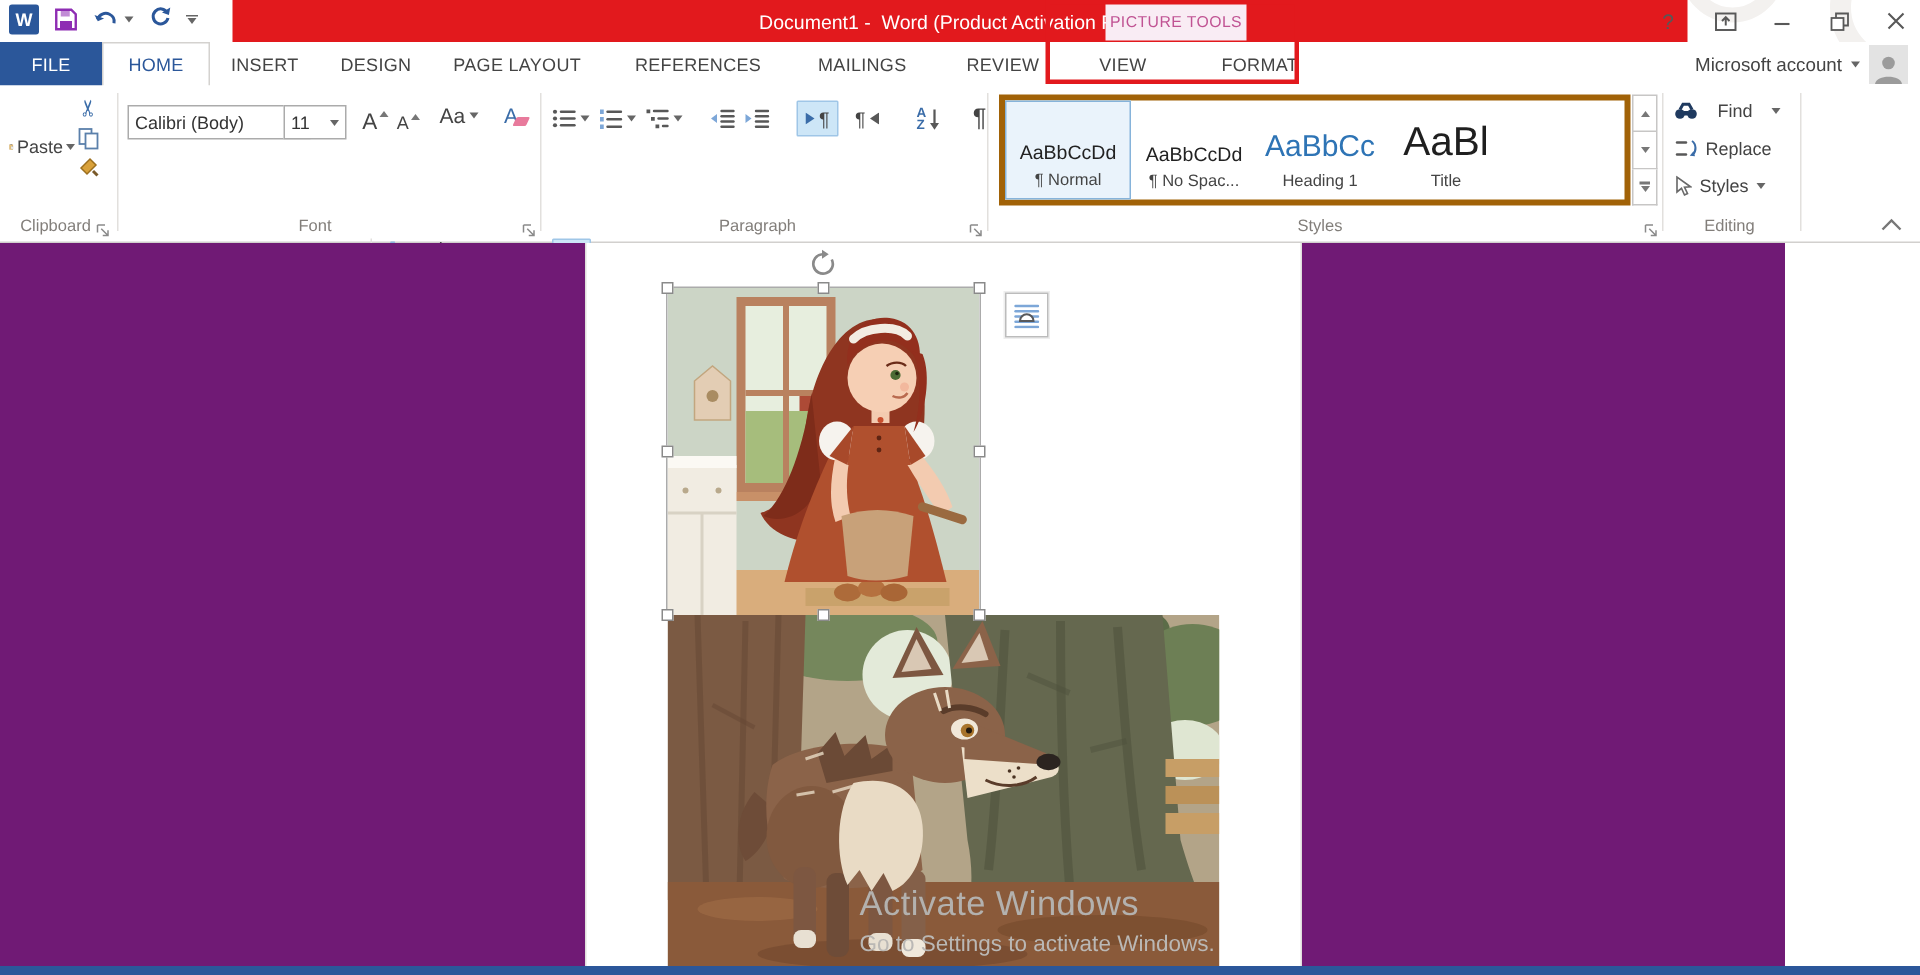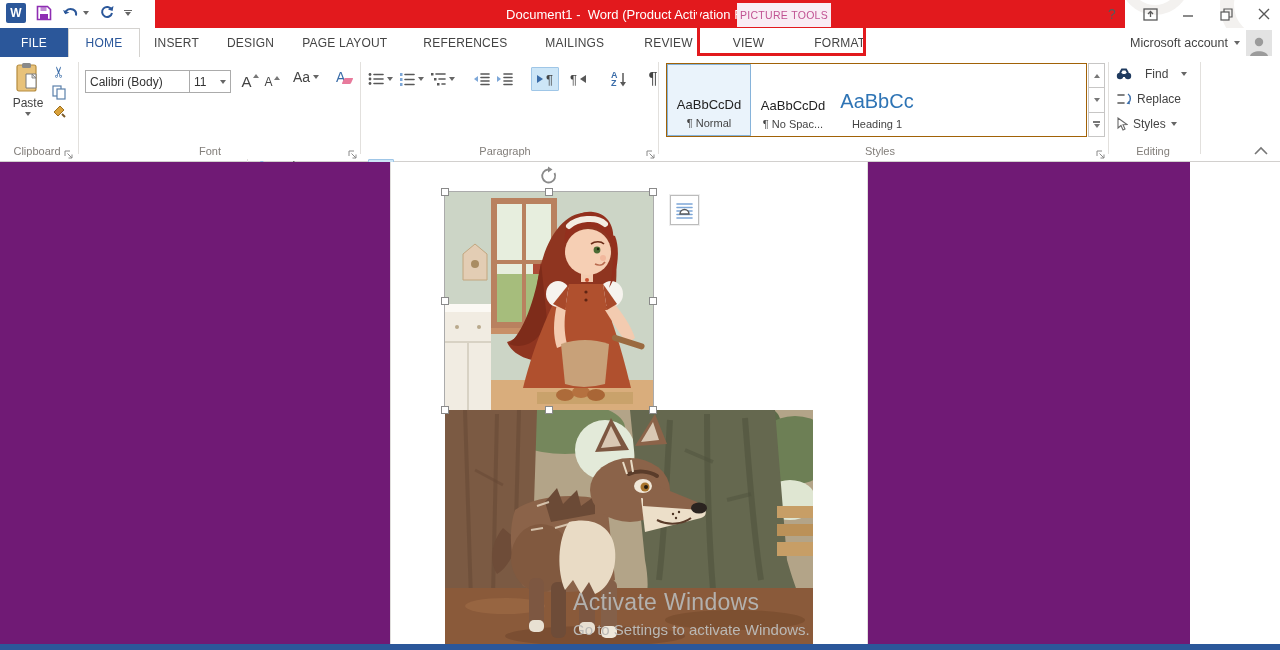--- a/index.html
+++ b/index.html
@@ -37,21 +37,21 @@
   .launcher { position:absolute; bottom:5px; width:10px; height:10px; }
   .btn { display:inline-flex; align-items:center; justify-content:center; }
   .hl { background:#cde6f7; border:1px solid #9fc6e7; border-radius:1px; }
   .letter { font-size:14px; color:#444; }
   .combo { position:absolute; height:23px; border:1px solid #ababab; background:#fff; display:flex; align-items:center; font-size:12px; color:#333; padding:0 4px; justify-content:space-between; }
   .bar-under { display:inline-block; height:4px; border-radius:1px; }
   .icon-line { stroke:#585858; stroke-width:1.6; stroke-linecap:round; }
   .icon-blue { stroke:#7da7d8; }
 
   
-  .gallery { position:absolute; left:666px; top:6px; width:421px; height:74px; border:1px solid #a16207; display:flex; background:#fff; }
+  .gallery { position:absolute; left:666px; top:6px; width:421px; height:74px; border:4px solid #a16207; display:flex; background:#fff; }
   .style-tile { width:84px; height:100%; display:flex; flex-direction:column; align-items:center; justify-content:flex-end; padding-bottom:6px; overflow:hidden; position:relative; }
   .style-tile .preview { white-space:nowrap; overflow:hidden; width:100%; text-align:center; }
   .style-tile .sname { font-size:11px; color:#444; margin-top:5px; white-space:nowrap; }
   .tile-sel { background:#eaf3fb; border:1px solid #86b3da; }
   .gal-btns { position:absolute; left:1088px; top:6px; width:17px; height:74px; display:flex; flex-direction:column; }
   .gal-btn { flex:1; border:1px solid #c7c6c5; border-top:none; background:#fff; display:flex; align-items:center; justify-content:center; flex-direction:column; gap:1px; }
   .gal-btn:first-child { border-top:1px solid #c7c6c5; }
   .tri-up { width:0;height:0;border-left:3.5px solid transparent;border-right:3.5px solid transparent;border-bottom:4px solid #777; }
   .tri-dn { width:0;height:0;border-left:3.5px solid transparent;border-right:3.5px solid transparent;border-top:4px solid #777; }
   .more-bar { width:7px; height:1.5px; background:#777; }
@@ -162,21 +162,21 @@
   <div class="avatar">
     <svg width="22" height="22" viewBox="0 0 22 22">
         <circle cx="11" cy="8" r="4.2" fill="#9b9b9b"></circle>
         <path d="M2 22 C3 15.5 19 15.5 20 22 Z" fill="#9b9b9b"></path>
       </svg>
   </div>
   <div class="red-box"></div>
 
   <div class="ribbon">
 
-    <div style="position:absolute;left:6px;top:5px;width:44px;height:72px;display:flex;flex-direction:column;align-items:center;justify-content:flex-start;gap:2px;">
+    <div style="position:absolute;left:6px;top:5px;width:44px;height:72px;display:flex;flex-direction:row;align-items:center;justify-content:flex-start;gap:2px;">
       <svg width="26" height="32" viewBox="0 0 26 32">
           <rect x="2" y="3" width="19" height="26" rx="2" fill="#e8c27a" stroke="#b58b3e" stroke-width="1.2"></rect>
           <rect x="7" y="1" width="9" height="5" rx="1.5" fill="#8a8a8a"></rect>
           <path d="M11 12 h10 v14 h-10 z" fill="#fff" stroke="#7a7a7a"></path>
           <path d="M17 12 l4 4 h-4 z" fill="#d8d8d8" stroke="#7a7a7a" stroke-width=".8"></path>
         </svg>
       <span style="font-size:12px;color:#444;">Paste</span>
       <span class="mini-caret"></span>
     </div>
     <div style="position:absolute;left:52px;top:6px;display:flex;flex-direction:column;gap:4px;">
@@ -429,20 +429,24 @@
         <span class="sname">¶ Normal</span>
       </div>
       <div class="style-tile">
         <span class="preview" style="font-size:13px;color:#222;">AaBbCcDd</span>
         <span class="sname">¶ No Spac...</span>
       </div>
       <div class="style-tile">
         <span class="preview" style="font-size:20px;color:#2e74b5;font-weight:300;">AaBbCc</span>
         <span class="sname">Heading 1</span>
       </div>
+      <div class="style-tile">
+        <span class="preview" style="font-size:27px;color:#1f1f1f;font-weight:300;">AaBl</span>
+        <span class="sname">Title</span>
+      </div>
     </div>
     <div class="gal-btns">
       <div class="gal-btn">
           <span class="tri-up"></span>
         </div>
       <div class="gal-btn">
           <span class="tri-dn"></span>
         </div>
       <div class="gal-btn">
           <span class="more-bar"></span>

